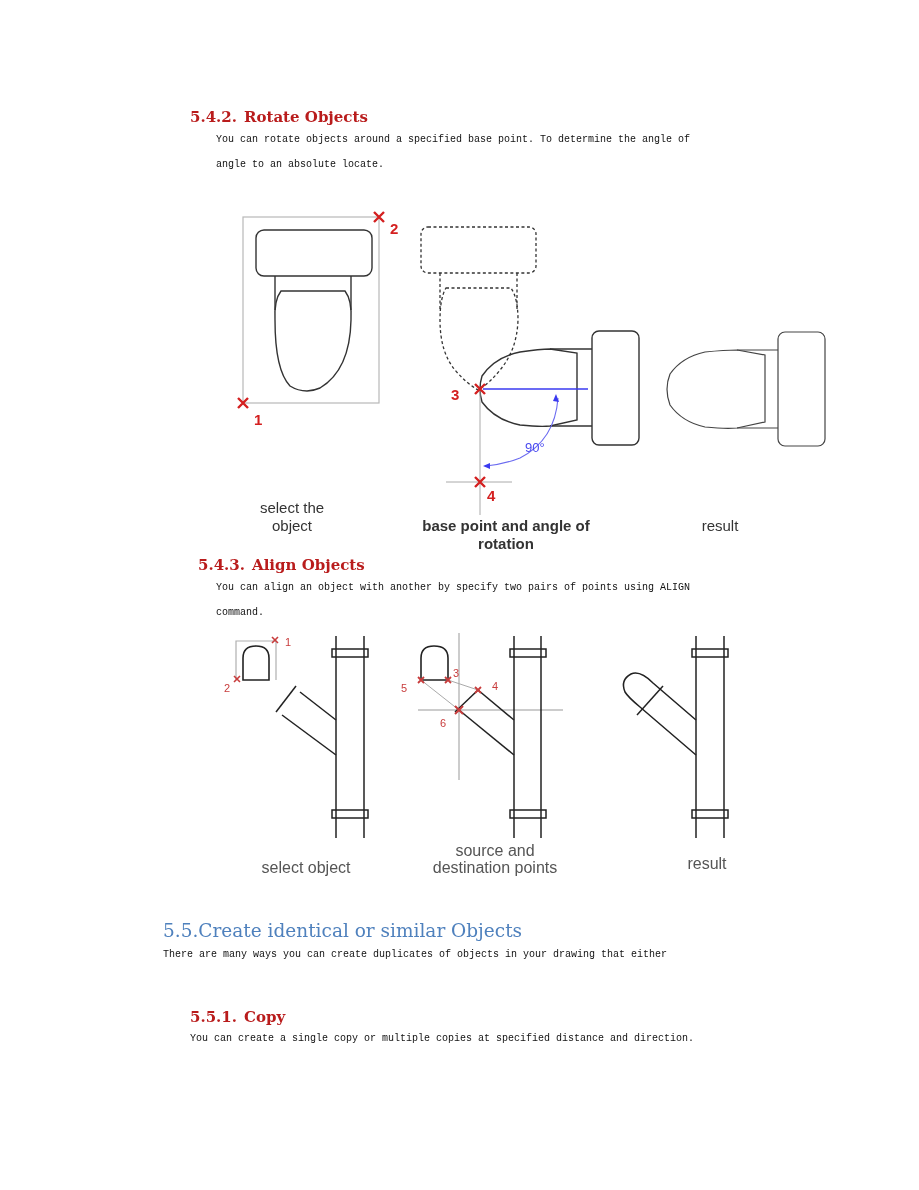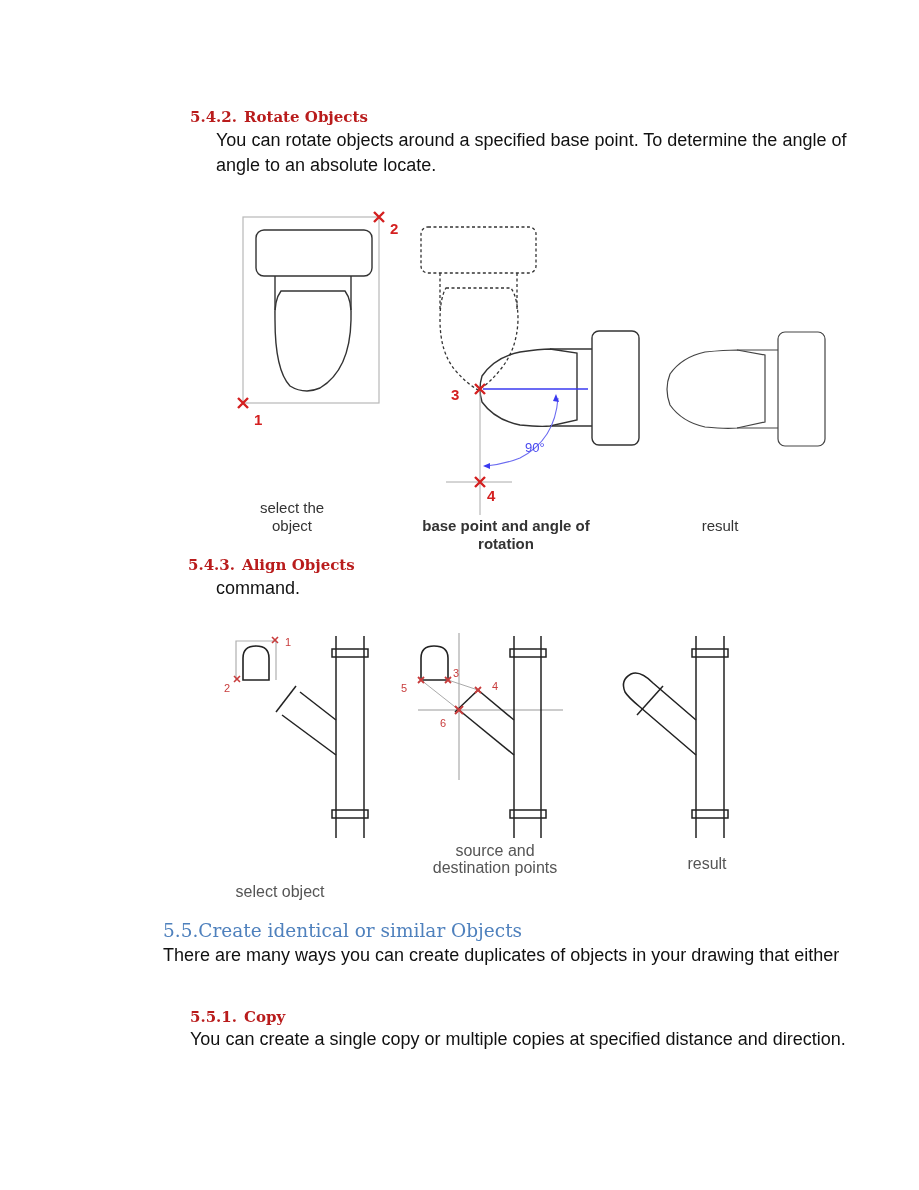--- a/index.html
+++ b/index.html
@@ -3,21 +3,21 @@
 <meta charset="utf-8">
 <style>
   html, body { margin: 0; padding: 0; background: #ffffff; }
   body { width: 919px; height: 1190px; position: relative; overflow: hidden;
          font-family: "Liberation Sans", sans-serif; color: #111; }
   .h3 { position: absolute; font-family: "DejaVu Serif", "Liberation Serif", serif; font-weight: bold;
         color: #b91c1c; font-size: 15px; letter-spacing: 0; }
   .h3 .num { display: inline-block; width: 54px; }
   .h2 { position: absolute; font-family: "DejaVu Serif", "Liberation Serif", serif; font-weight: normal;
         color: #4f81bd; font-size: 18.5px; }
-  .para { position: absolute; font-family: Liberation Sans, sans-serif; font-size: 18px;
+  .para { position: absolute; font-family: Liberation Mono, monospace; font-size: 10px;
           line-height: 24.5px; color: #111; }
   .fig { position: absolute; }
   .cap { position: absolute; font-family: "Liberation Sans", sans-serif; font-size: 15px;
          color: #333; text-align: center; line-height: 18px; }
   .cap2 { position: absolute; font-family: "Liberation Sans", sans-serif; font-size: 16px;
           color: #555; text-align: center; line-height: 17px; }
   .red { fill: #d42020; font-family: "Liberation Sans", sans-serif; font-weight: bold; }
   .redthin { fill: #c83c3c; font-family: "Liberation Sans", sans-serif; }
 </style>
 </head>
@@ -87,24 +87,25 @@
   </g>
 </svg>
 
 <div class="cap" style="left:244px; top:499px; width:96px;">
   <div>select the</div>
   <div>object</div>
 </div>
 <div class="cap" style="left:396px; top:517px; width:220px;font-weight:bold;">base point and angle of rotation</div>
 <div class="cap" style="left:690px; top:517px; width:60px;">result</div>
 
-<div class="h3" style="left:188px; top:556px;">
+<div class="h3" style="left:198px; top:556px;">
   <span class="num">5.4.3.</span><span>Align Objects</span>
 </div>
 <div class="para" style="left:216px; top:576px;">
+  <div>You can align an object with another by specify two pairs of points using ALIGN</div>
   <div>command.</div>
 </div>
 
 <svg class="fig" style="left:0; top:620px;" width="919" height="270" viewBox="0 620 919 270">
 
   <g>
     <path d="M236,680 L236,641 L276,641 L276,680" fill="none" stroke="#b0b0b0" stroke-width="1.2"></path>
     <path d="M243,680 L243,658 Q243,646 256,646 Q269,646 269,658 L269,680 Z" fill="none" stroke="#222" stroke-width="1.6"></path>
     <path d="M272,637 L278,643 M278,637 L272,643" stroke="#c83c3c" stroke-width="1.6"></path>
     <text class="redthin" x="285" y="646" font-size="11">1</text>
@@ -150,21 +151,21 @@
   <g stroke="#222" stroke-width="1.5" fill="none">
     <line x1="696" y1="636" x2="696" y2="838"></line>
     <line x1="724" y1="636" x2="724" y2="838"></line>
     <rect x="692" y="649" width="36" height="8"></rect>
     <rect x="692" y="810" width="36" height="8"></rect>
     <path d="M696,720 L653,683 Q640,670 631,674 Q620,680 625,692 Q628,697 640,707 L696,755"></path>
     <line x1="663" y1="686" x2="637" y2="715"></line>
   </g>
 </svg>
 
-<div class="cap2" style="left:230px; top:859px; width:100px;margin-top:24px;">select object</div>
+<div class="cap2" style="left:256px; top:859px; width:100px;">select object</div>
 <div class="cap2" style="left:430px; top:842px; width:130px;">
   <div>source and</div>
   <div>destination points</div>
 </div>
 <div class="cap2" style="left:680px; top:855px; width:54px;">result</div>
 
 <div class="h2" style="left:163px; top:920px;">5.5.Create identical or similar Objects</div>
 <div class="para" style="left:163px; top:943px;">
   <div>There are many ways you can create duplicates of objects in your drawing that either</div>
 </div>

